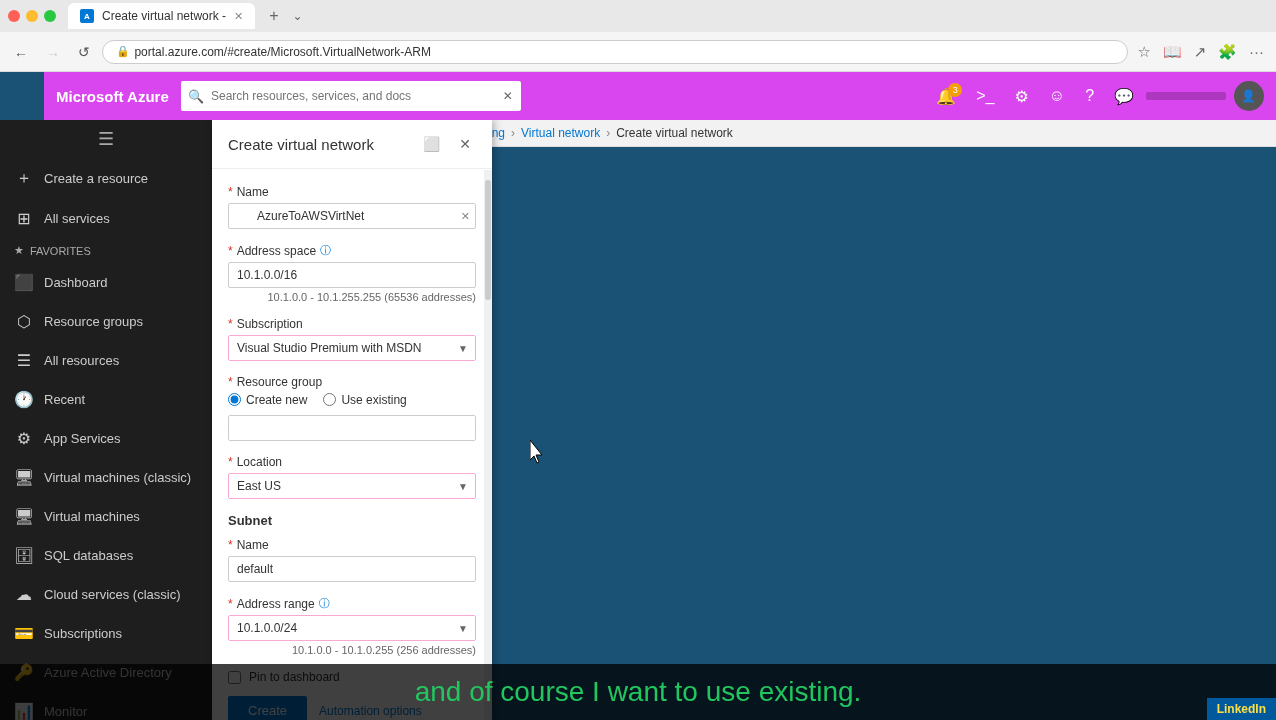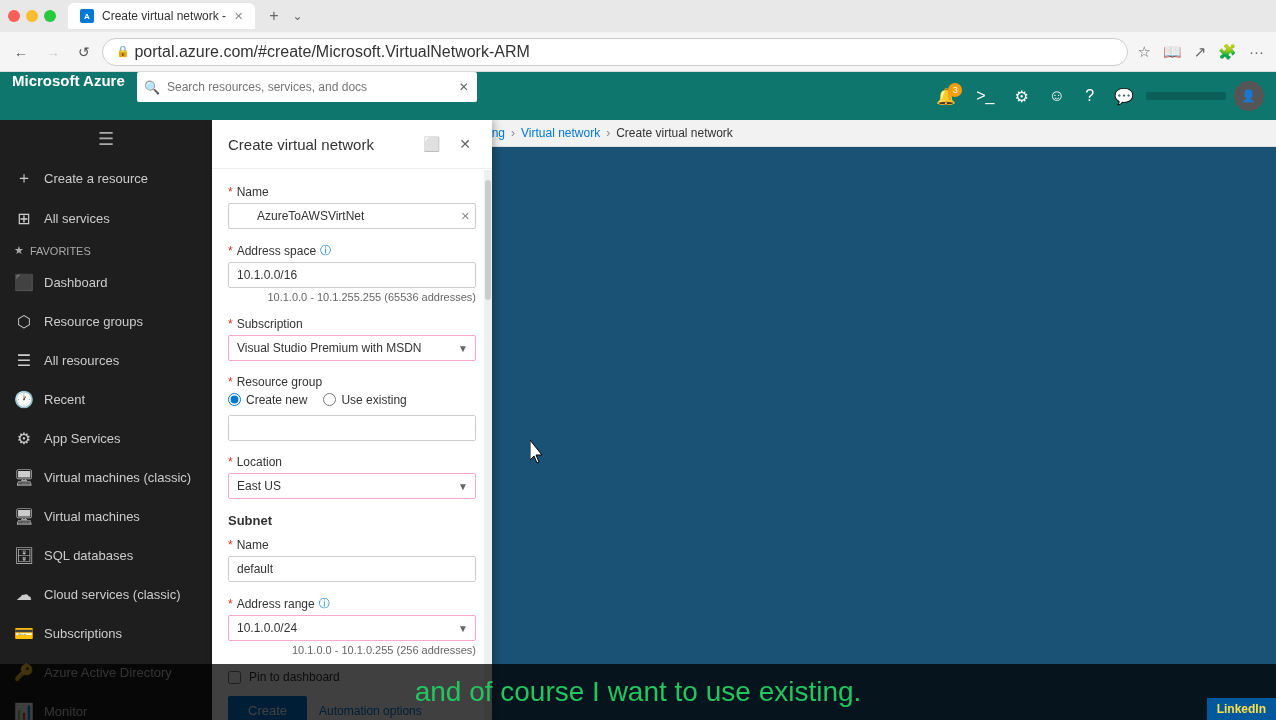--- a/index.html
+++ b/index.html
@@ -13,21 +13,21 @@
     .tab-close { color: #888; cursor: pointer; font-size: 11px; }
     .tab-new { background: none; border: none; font-size: 16px; color: #666; cursor: pointer; padding: 2px 6px; }
     .browser-controls { background: #f5f5f5; border-bottom: 1px solid #ddd; display: flex; align-items: center; padding: 4px 8px; gap: 6px; height: 40px; }
     .nav-btn { background: none; border: none; color: #555; font-size: 14px; cursor: pointer; padding: 4px 6px; border-radius: 3px; }
     .nav-btn.disabled { color: #ccc; cursor: default; }
     .address-bar { flex: 1; background: white; border: 1px solid #ccc; border-radius: 20px; padding: 4px 14px; font-size: 12px; color: #333; display: flex; align-items: center; }
     .browser-actions { display: flex; gap: 4px; align-items: center; }
     .browser-action-btn { background: none; border: none; font-size: 15px; color: #666; cursor: pointer; padding: 4px; }
 
     
-    .topbar { background: #0f766e; display: flex; padding: 0 12px; height: 48px; gap: 12px; }
+    .topbar { background: #d946ef; display: flex; align-items: center; padding: 0 12px; height: 48px; gap: 12px; margin-left: 44px; }
     .topbar-logo { color: white; font-size: 15px; font-weight: 600; flex-shrink: 0; }
     .topbar-search { flex: 1; max-width: 340px; background: white; border-radius: 2px; display: flex; align-items: center; padding: 0 8px; height: 30px; gap: 6px; }
     .topbar-search input { border: none; outline: none; font-size: 12px; flex: 1; color: #333; }
     .topbar-search-icon { color: #666; font-size: 13px; }
     .topbar-search-clear { color: #666; font-size: 12px; cursor: pointer; }
     .topbar-icons { display: flex; align-items: center; gap: 4px; margin-left: auto; }
     .topbar-icon-btn { background: none; border: none; color: white; font-size: 16px; cursor: pointer; padding: 6px 8px; position: relative; }
     .topbar-badge { position: absolute; top: 2px; right: 2px; background: #f59e0b; color: white; font-size: 9px; border-radius: 50%; width: 14px; height: 14px; display: flex; align-items: center; justify-content: center; }
     .topbar-avatar { width: 30px; height: 30px; background: #555; border-radius: 50%; display: flex; align-items: center; justify-content: center; color: white; font-size: 12px; cursor: pointer; }
     .topbar-user { background: rgba(0,0,0,0.3); color: white; font-size: 11px; padding: 4px 10px; border-radius: 2px; cursor: pointer; margin-right: 4px; }
@@ -111,21 +111,21 @@
     <button class="tab-new">+</button>
     <button style="background:none;border:none;color:#666;cursor:pointer;font-size:12px;">⌄</button>
   </div>
 
   <div class="browser-controls">
     <button class="nav-btn">←</button>
     <button class="nav-btn disabled">→</button>
     <button class="nav-btn">↺</button>
     <div class="address-bar">
       <span style="color:#666;font-size:11px;margin-right:4px;">🔒</span>
-      <span style="font-size:16px;color:#333;">portal.azure.com/#create/Microsoft.VirtualNetwork-ARM</span>
+      <span style="font-size:12px;color:#333;">portal.azure.com/#create/Microsoft.VirtualNetwork-ARM</span>
     </div>
     <div class="browser-actions">
       <button class="browser-action-btn">☆</button>
       <button class="browser-action-btn">📖</button>
       <button class="browser-action-btn">↗</button>
       <button class="browser-action-btn">🧩</button>
       <button class="browser-action-btn">···</button>
     </div>
   </div>
 </div>

